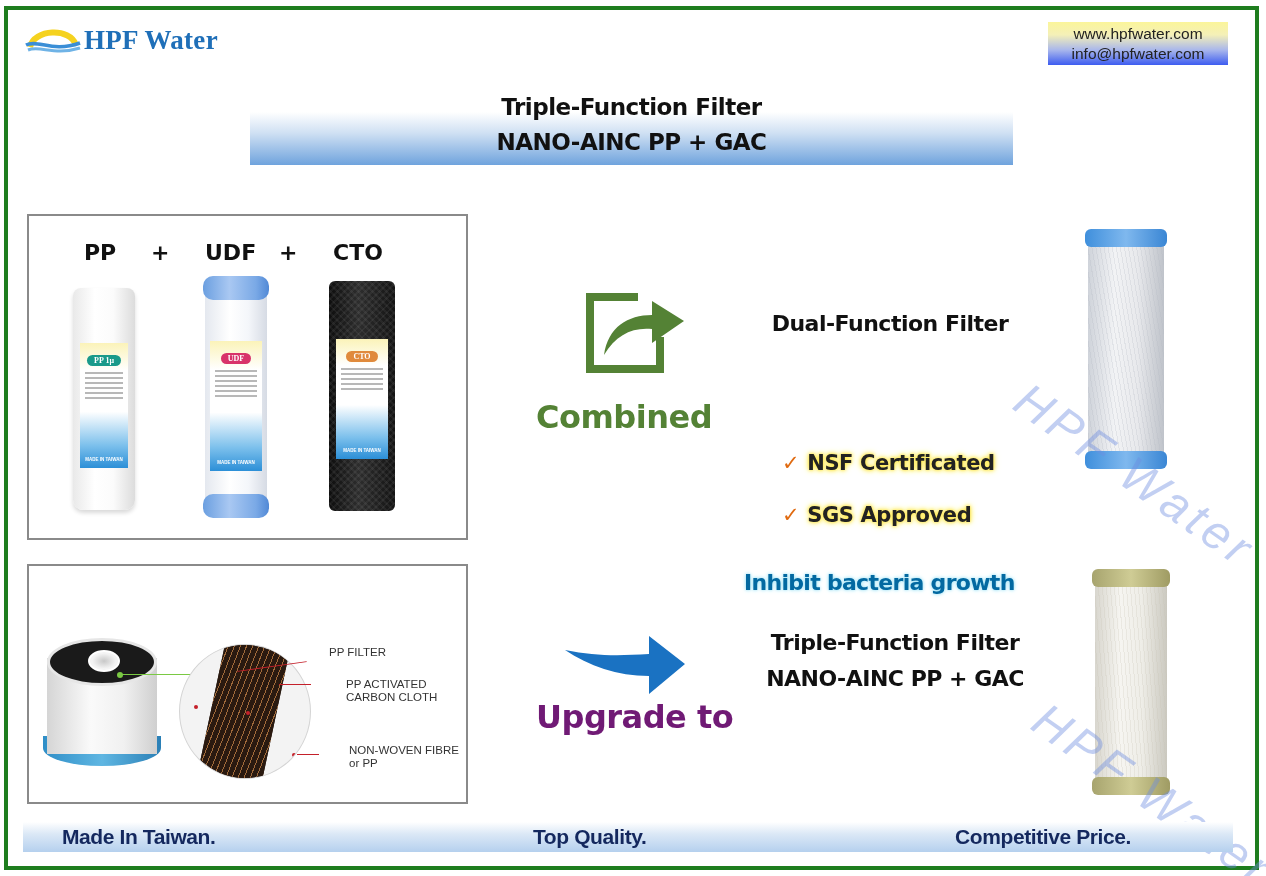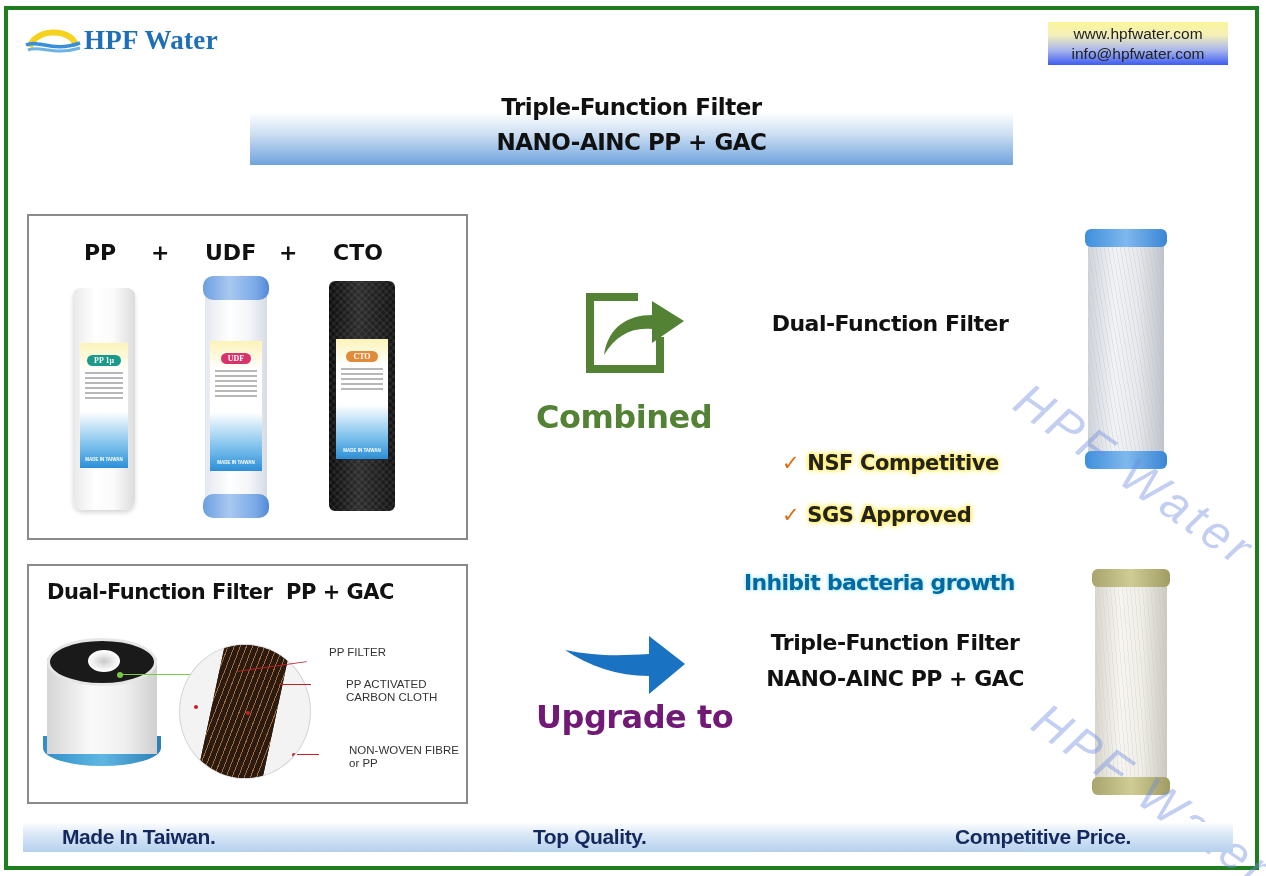--- a/index.html
+++ b/index.html
@@ -269,21 +269,20 @@
           <i></i>
           <i></i>
           <i></i>
         </div>
       <span class="made">MADE IN TAIWAN</span>
     </div>
   </div>
 </div>
 
 <div class="panel panel-bottom">
-  <div class="dual-title">Dual-Function Filter  PP + GAC</div>
 
   <div class="roll">
     <div class="roll-base"></div>
     <div class="roll-body"></div>
     <div class="roll-top">
         <div class="roll-hole"></div>
       </div>
     <div class="roll-dot"></div>
     <div class="roll-line"></div>
   </div>
@@ -319,21 +318,21 @@
 
 <svg class="upgrade-icon" viewBox="0 0 122 62">
   <path d="M0 16 C30 22, 52 22, 84 20 L84 2 L120 30 L84 60 L84 42 C52 42, 24 32, 0 16 Z" fill="#1a72c2"></path>
 </svg>
 <div class="upgrade-label">Upgrade to</div>
 
 <div class="rt dual-right">
   <div>Dual-Function Filter</div>
 </div>
 <div class="cert cert1">
-  <span class="chk">✓</span><span>NSF Competitive</span>
+  <span class="chk">✓</span><span>NSF Certificated</span>
 </div>
 <div class="cert cert2">
   <span class="chk">✓</span><span>SGS Approved</span>
 </div>
 
 <div class="inhibit">Inhibit bacteria growth</div>
 <div class="rt triple-right">
   <div>Triple-Function Filter</div>
   <div>NANO-AINC PP + GAC</div>
 </div>

